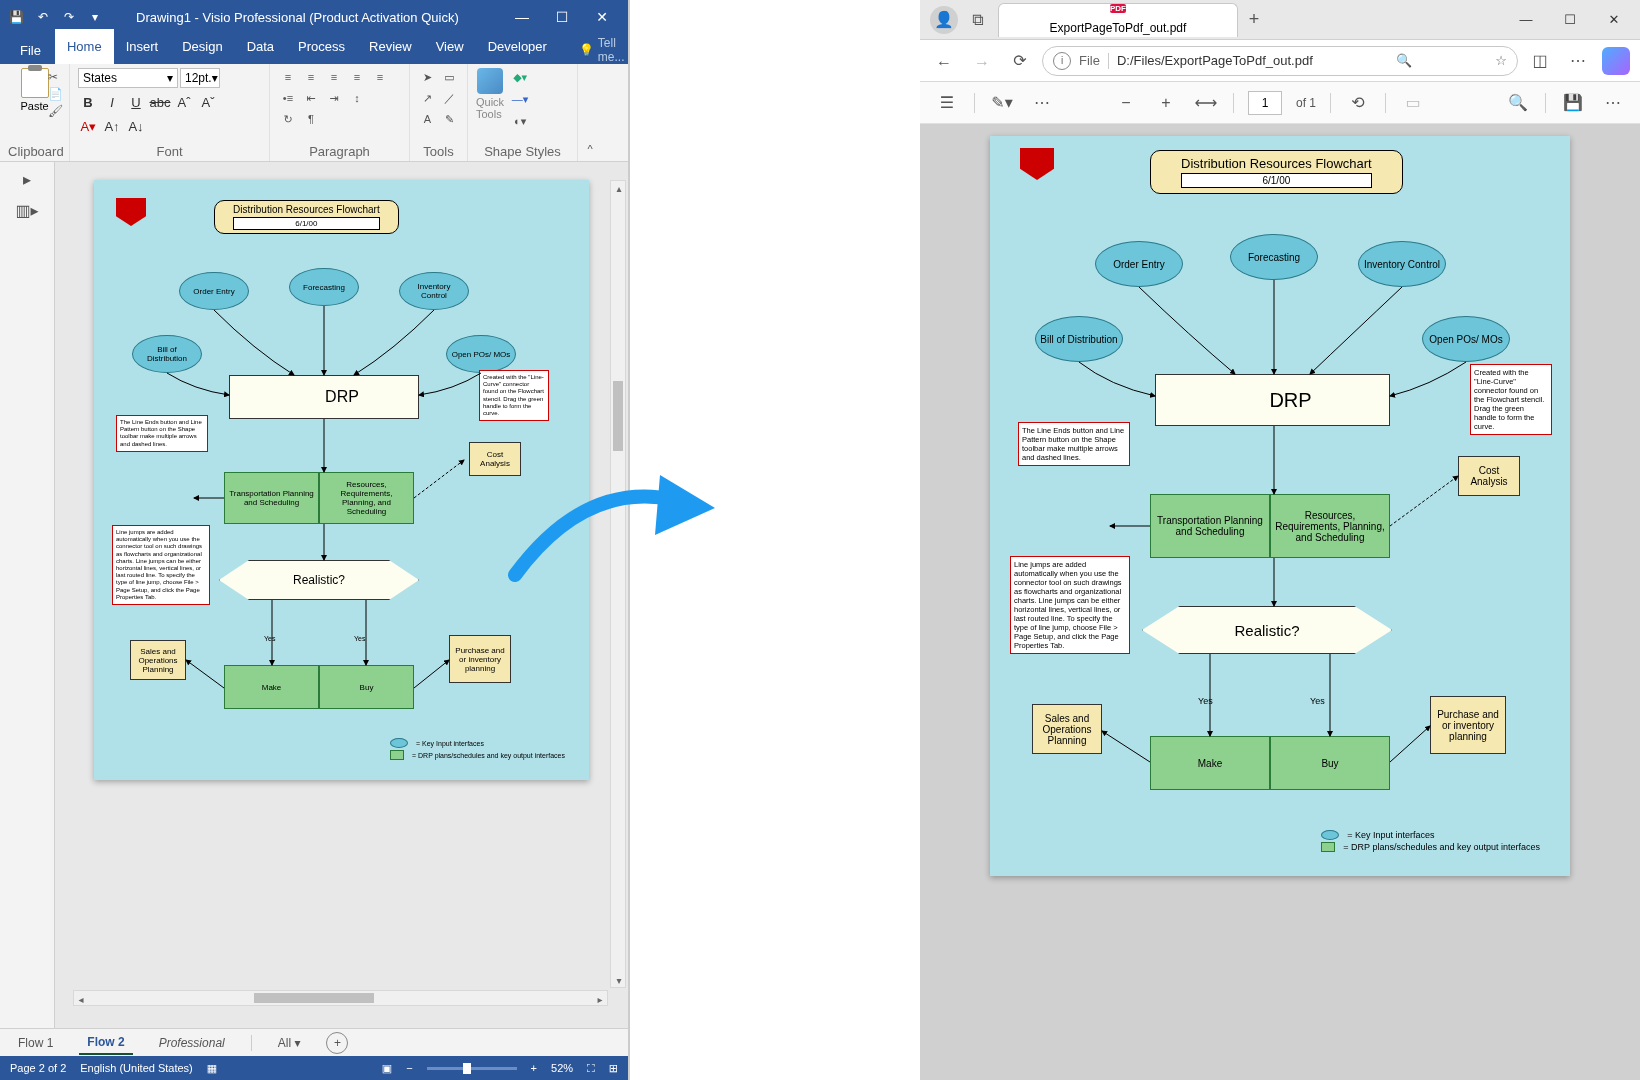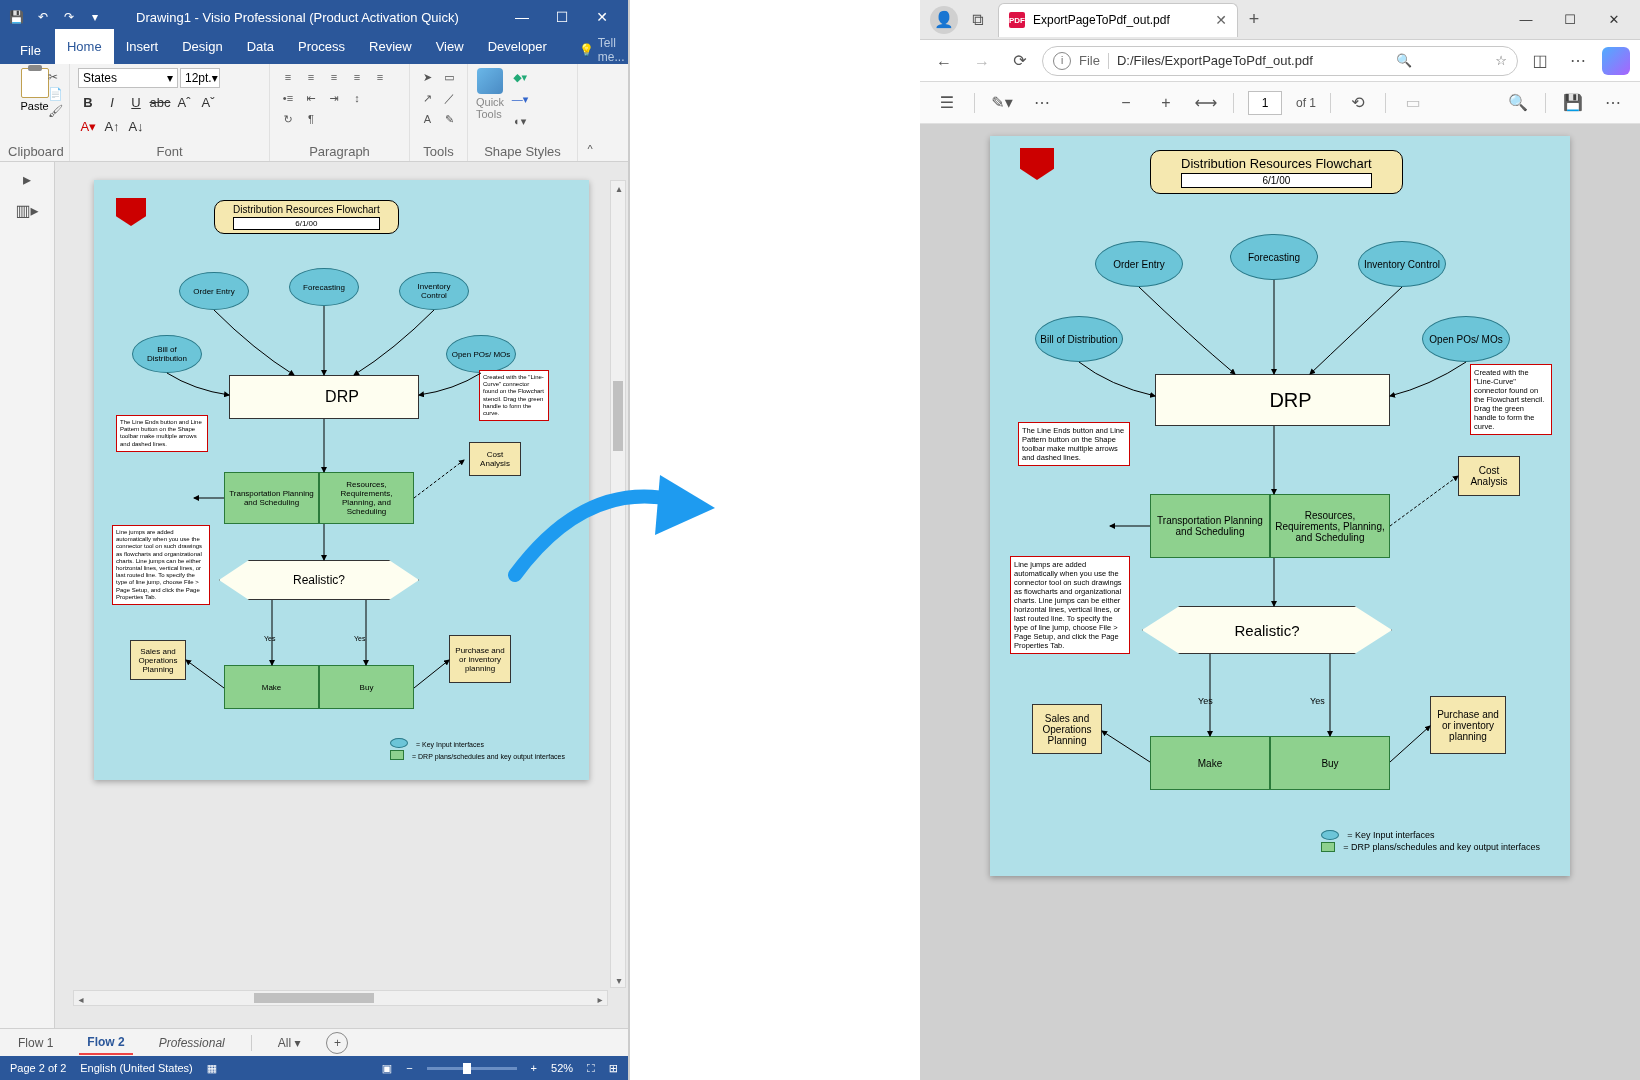--- a/index.html
+++ b/index.html
@@ -76,40 +76,40 @@
 .rect-box { position:absolute; border:1px solid #333; display:flex; align-items:center; justify-content:center; text-align:center; padding:4px; }
 .yellow-box { background:#f5e8b0; }
 .white-box { background:#fefef0;padding-left:40px; }
 .green-box { background:#8ed18e; border:1px solid #2a7a3a; }
 .diamond { position:absolute; background:#fefef0; border:1px solid #333; display:flex; align-items:center; justify-content:center; text-align:center; }
 .diamond-shape { clip-path: polygon(15% 0, 85% 0, 100% 50%, 85% 100%, 15% 100%, 0 50%); }
 .note-box { position:absolute; background:#fff; border:1px solid #c00; font-size:6px; padding:3px; line-height:1.2; }
 .page.big .note-box{font-size:7.5px;}
 .legend { position:absolute; font-size:7px; }
 .page.big .legend{font-size:9px;}
-.legend-row{display:flex; align-items:flex-end; gap:8px; margin-bottom:2px;}
+.legend-row{display:flex; align-items:center; gap:8px; margin-bottom:2px;}
 .legend-ell{width:18px; height:10px; background:#6cc5d8; border:1px solid #2a7a8a; border-radius:50%;}
 .legend-sq{width:14px; height:10px; background:#8ed18e; border:1px solid #2a7a3a;}
 .flow-label{position:absolute; font-size:7px;}
 .page.big .flow-label{font-size:9px;}
 
 
 .visio-tabs { height:28px; background:#f3f3f3; border-top:1px solid #d0d0d0; display:flex; align-items:center; padding:0 10px; font-size:12px; gap:18px; color:#555;}
 .visio-tabs .ptab { padding:4px 8px; }
-.visio-tabs .ptab.active { color:#2b579a; font-weight:600; border-bottom:2px solid #ef4444;}
+.visio-tabs .ptab.active { color:#2b579a; font-weight:600; border-bottom:2px solid #14532d;}
 .visio-status { height:24px; background:#2b579a; color:#fff; display:flex; align-items:center; padding:0 10px; font-size:11px; gap:14px;}
 .visio-status .spacer{flex:1;}
 .zoom-slider{width:90px; height:3px; background:#6a8ec4; position:relative;}
 .zoom-slider .knob{position:absolute; left:40%; top:-4px; width:8px; height:11px; background:#fff;}
 
 
 .edge-titlebar { height:40px; background:#e8e8e8; display:flex; align-items:center; padding:0 4px; border-bottom:1px solid #d0d0d0;}
 .edge-profile{width:28px;height:28px; border-radius:50%; background:#d0d0d0; margin:0 6px; display:flex; align-items:center; justify-content:center; color:#666;}
 .edge-spaces{width:28px;height:28px; display:flex; align-items:center; justify-content:center; color:#555; margin-right:6px;}
-.edge-tab { background:#fff; border:1px solid #c8c8c8; border-bottom:none; border-radius:6px 6px 0 0; height:34px; display:flex; align-items:center; padding:0 10px; gap:8px; font-size:12px; width:240px;}
+.edge-tab { background:#fff; border:1px solid #c8c8c8; border-bottom:none; border-radius:6px 6px 0 0; height:34px; display:flex; align-items:center; padding:0 10px; gap:8px; font-size:12px; width:240px;flex-direction:column;}
 .edge-tab .favicon{width:16px; height:16px; background:#d14; border-radius:2px; color:#fff; font-size:8px; font-weight:bold; display:flex; align-items:center; justify-content:center;}
 .edge-tab .tab-x{margin-left:auto; color:#666; font-size:14px;}
 .edge-newtab{width:32px; display:flex; align-items:center; justify-content:center; color:#555; font-size:18px;}
 .edge-wincontrols{margin-left:auto; display:flex;}
 .edge-winbtn{width:44px; height:32px; display:flex; align-items:center; justify-content:center; color:#333; font-size:13px;}
 
 .edge-toolbar{height:42px; background:#fff; border-bottom:1px solid #d8d8d8; display:flex; align-items:center; padding:0 8px; gap:6px;}
 .nav-btn{width:32px; height:32px; display:flex; align-items:center; justify-content:center; color:#555; border-radius:4px; font-size:16px;}
 .addr-bar{flex:1; height:30px; border:1px solid #c8c8c8; border-radius:15px; display:flex; align-items:center; padding:0 10px; gap:8px; font-size:13px; color:#333;}
 .addr-bar .info-icon{width:18px; height:18px; border:1px solid #888; border-radius:50%; display:flex; align-items:center; justify-content:center; font-size:10px; color:#666;}

